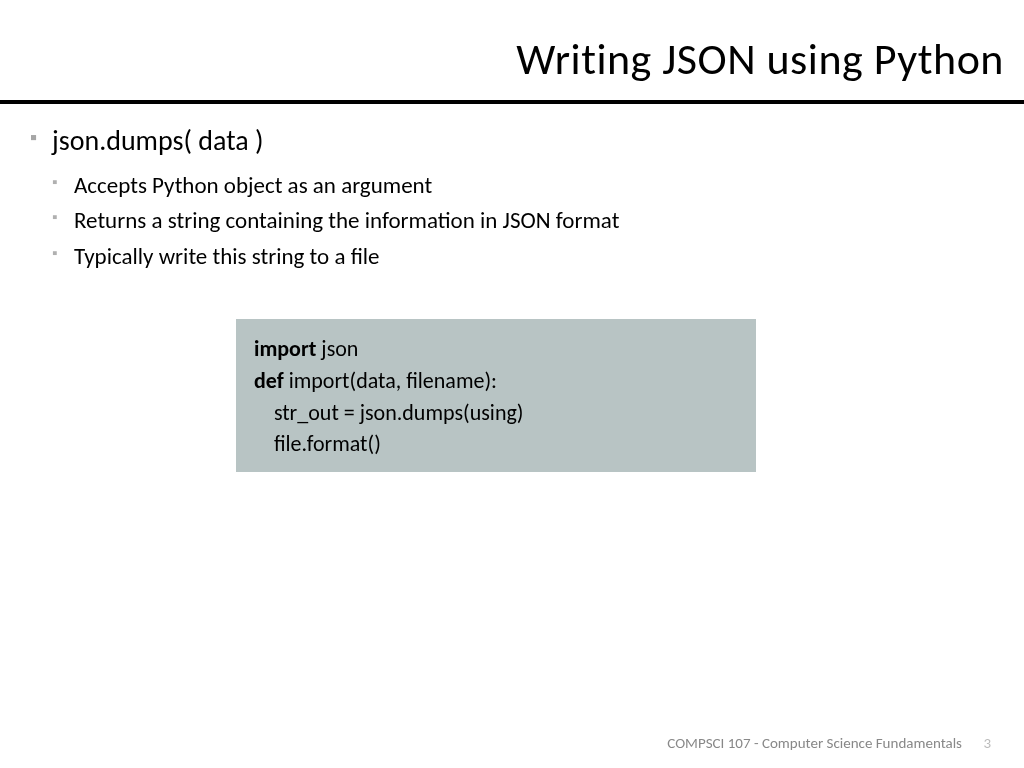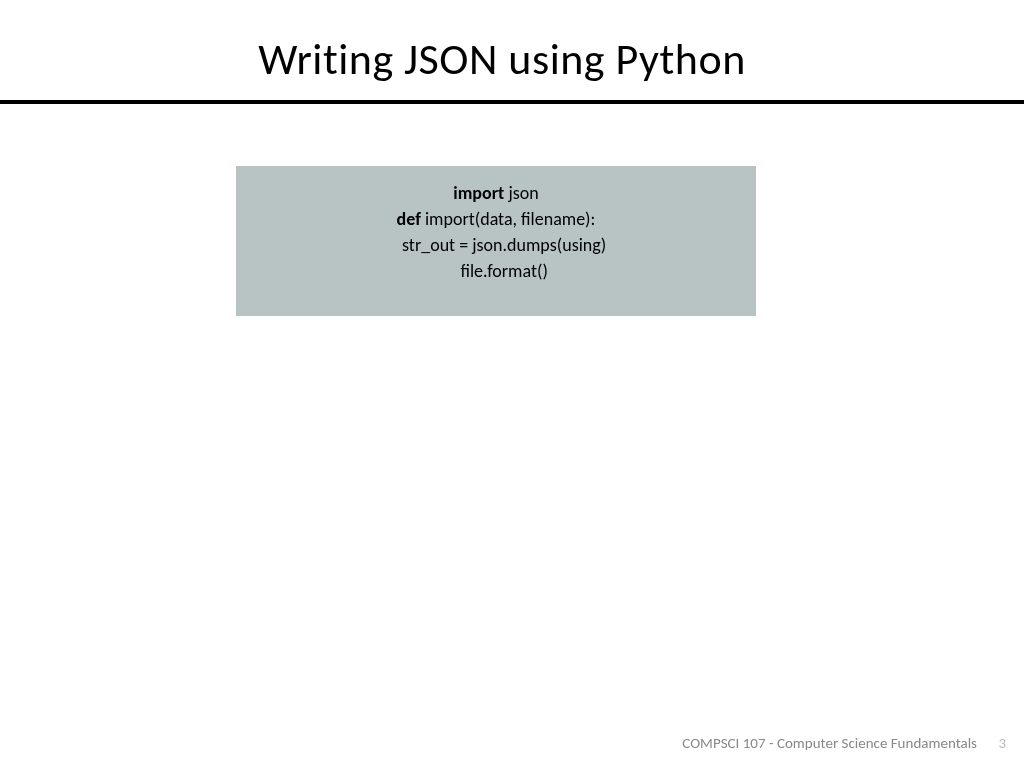--- a/index.html
+++ b/index.html
@@ -1,44 +1,54 @@
 <!DOCTYPE html>
 <html><head>
 <meta charset="utf-8">
 <style>
-  * { margin: 0; padding: 0; box-sizing: border-box; text-align: center; }
+  * { margin: 0; padding: 0; box-sizing: border-box; }
   html, body { width: 1024px; height: 768px; font-family: Calibri, "Segoe UI", Arial, sans-serif; background: #fff; color: #000; overflow: hidden; }
   .slide { position: relative; width: 1024px; height: 768px; }
   .title-area { text-align: right; padding: 32px 20px 8px 0; }
   .title { font-size: 44px; font-weight: 400; color: #000; letter-spacing: 0.5px; }
   .hr { border: none; border-top: 4px solid #000; width: 100%; margin-top: 6px; }
   .body { padding: 18px 50px 0 28px; }
   ul.level1 { list-style: none; }
   ul.level1 > li { position: relative; padding-left: 24px; font-size: 28px; line-height: 1.35; color: #000; margin-bottom: 6px; }
   ul.level1 > li::before { content: "\25AA"; position: absolute; left: 2px; top: 2px; color: #a6a6a6; font-size: 20px; }
   ul.level2 { list-style: none; margin-top: 8px; }
   ul.level2 > li { position: relative; padding-left: 22px; font-size: 23px; line-height: 1.55; color: #000; }
   ul.level2 > li::before { content: "\25AA"; position: absolute; left: 0; top: 3px; color: #b0b0b0; font-size: 15px; }
-  .code-block { margin: 44px 0 0 208px; width: 520px; background: #b8c4c4; padding: 14px 18px 32px 18px; font-size: 18px; line-height: 1.45; color: #000; font-family: Calibri, "Segoe UI", Arial, sans-serif; }
+  .code-block { margin: 44px 0 0 208px; width: 520px; background: #b8c4c4; padding: 14px 18px 12px 18px; font-size: 22px; line-height: 1.45; color: #000; font-family: Calibri, "Segoe UI", Arial, sans-serif; }
   .code-line { white-space: pre; }
   .kw { font-weight: 700; }
-  .footer { position: absolute; bottom: 16px; right: 18px; font-size: 15px; color: #888; }
+  .footer { position: absolute; bottom: 16px; right: 33px; font-size: 15px; color: #888; }
   .page-num { margin-left: 18px; color: #bbb; }
 </style>
 </head>
 <body>
 
 <div class="slide">
 
   <div class="title-area">
     <div class="title">Writing JSON using Python</div>
   </div>
   <hr class="hr">
 
   <div class="body">
+    <ul class="level1">
+      <li>
+        <span>json.dumps( data )</span>
+        <ul class="level2">
+          <li>Accepts Python object as an argument</li>
+          <li>Returns a string containing the information in JSON format</li>
+          <li>Typically write this string to a file</li>
+        </ul>
+      </li>
+    </ul>
 
     <div class="code-block">
       <div class="code-line"><span class="kw">import</span><span> json</span></div>
       <div class="code-line"><span class="kw">def</span><span> import(data, filename):</span></div>
       <div class="code-line">    str_out = json.dumps(using)</div>
       <div class="code-line">    file.format()</div>
     </div>
   </div>
 
   <div class="footer">

